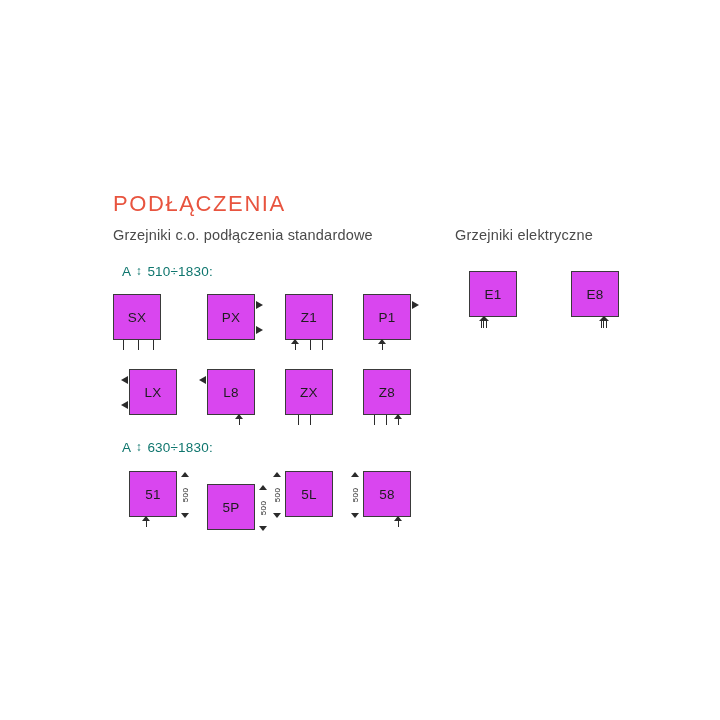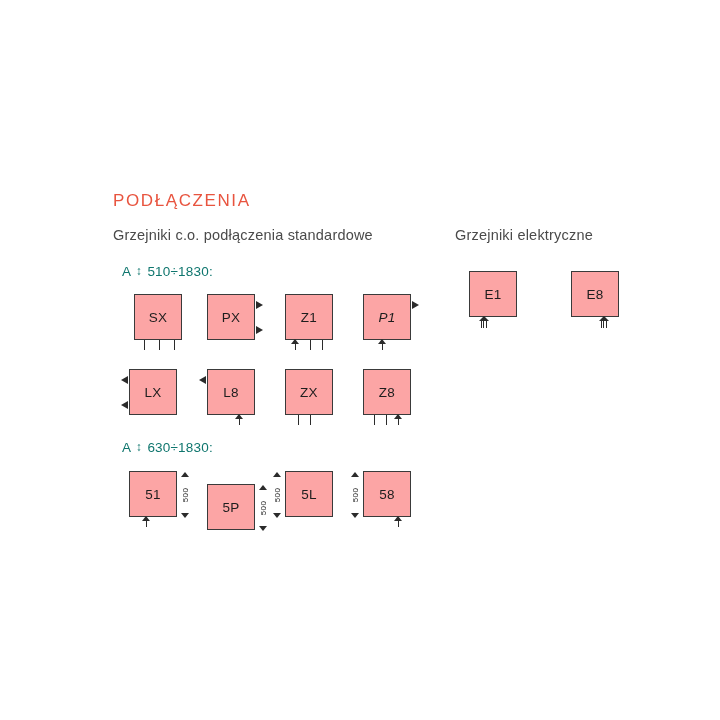--- a/index.html
+++ b/index.html
@@ -18,21 +18,21 @@
   .sheet {
     position: absolute;
     left: 0; top: 0;
     width: 720px;
     height: 720px;
   }
   .title {
     position: absolute;
     left: 113px;
     top: 191px;
-    font-size: 17px;
+    font-size: 22px;
     letter-spacing: 1.6px;
     color: #e8543f;
     font-weight: 400;
   }
   .subtitle {
     position: absolute;
     font-size: 14.5px;
     color: #4a4a4a;
     letter-spacing: 0.2px;
     white-space: nowrap;
@@ -60,21 +60,21 @@
     top: -1px;
   }
 
   
   .box {
     position: absolute;
     width: 48px;
     height: 46px;
     border: 1.3px solid #3a3a3a;
     box-sizing: border-box;
-    background: #fca5a5;
+    background: #d946ef;
   }
   .box .code {
     position: absolute;
     left: 0; top: 0;
     width: 100%;
     height: 100%;
     display: flex;
     align-items: center;
     justify-content: center;
     font-size: 13.5px;
@@ -210,21 +210,21 @@
     <span class="arrowud">↕</span>
     <span>510÷1830:</span>
   </div>
 
   <div class="grouplabel" id="grp-a2">
     <span>A</span>
     <span class="arrowud">↕</span>
     <span>630÷1830:</span>
   </div>
 
-  <div class="box" style="left:134px; top:294px;">
+  <div class="box" style="left:113px; top:294px;">
     <span class="code">SX</span>
     <span class="legs">
       <i class="leg" style="left:9px;"></i>
       <i class="leg" style="left:24px;"></i>
       <i class="leg" style="left:39px;"></i>
     </span>
   </div>
 
   <div class="box" style="left:207px; top:294px;padding-left:41px;">
     <span class="code">PX</span>
@@ -234,21 +234,21 @@
 
   <div class="box" style="left:285px; top:294px;">
     <span class="code">Z1</span>
     <span class="legs">
       <i class="valve" style="left:5px;"></i>
       <i class="leg" style="left:24px;"></i>
       <i class="leg" style="left:36px;"></i>
     </span>
   </div>
 
-  <div class="box" style="left:363px; top:294px;font-style:italic;">
+  <div class="box" style="left:363px; top:294px;">
     <span class="code">P1</span>
     <i class="sarrow right" style="top:6px;"></i>
     <span class="legs">
       <i class="valve" style="left:14px;"></i>
     </span>
   </div>
 
   <div class="box" style="left:129px; top:369px;">
     <span class="code">LX</span>
     <i class="sarrow left" style="top:6px;"></i>

